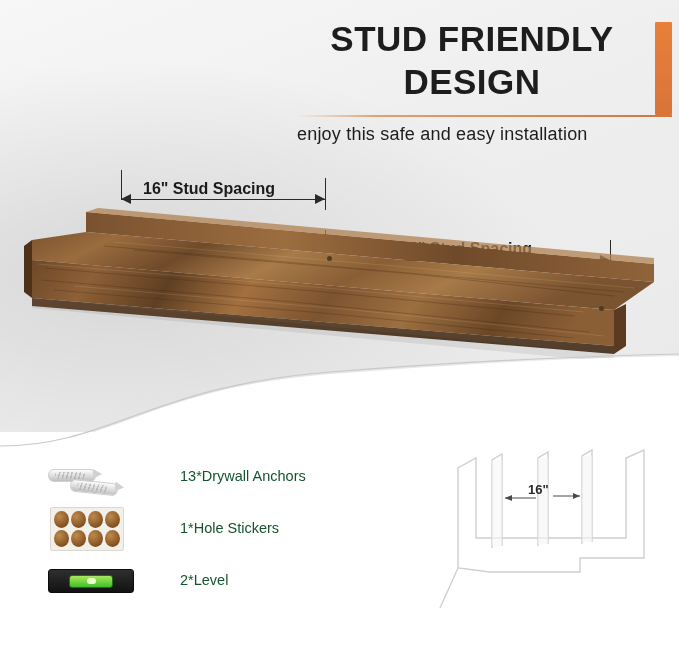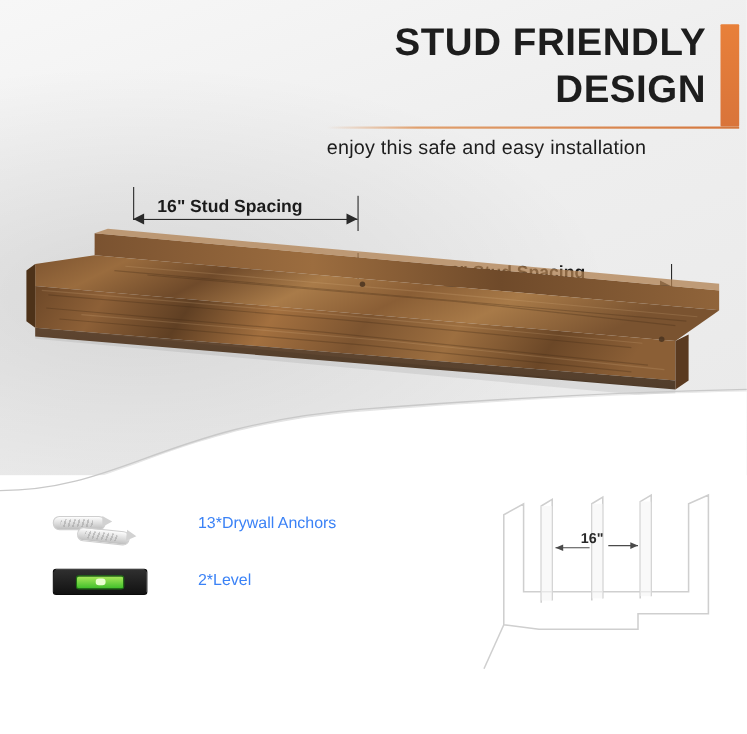--- a/index.html
+++ b/index.html
@@ -54,21 +54,21 @@
     width: 17px;
     height: 93px;
     background: linear-gradient(180deg, #e8803a 0%, #d9743a 100%);
     border-radius: 1px;
   }
   #headline-text {
     position: absolute;
     right: 30px;
     top: 8px;
     width: 340px;
-    text-align: right;
+    text-align: center;
   }
   #rule {
     position: absolute;
     left: 297px;
     top: 115px;
     width: 375px;
     height: 2px;
     background: linear-gradient(90deg, rgba(230,150,100,0) 0%, #e0a06e 22%, #d4763c 100%);
   }
   #subhead {
@@ -141,21 +141,21 @@
     align-items: center;
   }
   .part-icon {
     width: 110px;
     height: 46px;
     position: relative;
     flex: 0 0 110px;
   }
   .part-label {
     font-size: 14.5px;
-    color: #3b82f6;
+    color: #14532d;
     margin-left: 30px;
   }
 
   
   .anchor {
     position: absolute;
     width: 46px; height: 11px;
     border-radius: 6px;
     background: linear-gradient(180deg,#fdfdfd 0%, #dcdcdc 55%, #bfbfbf 100%);
     border: 1px solid #cfcfcf;
@@ -374,20 +374,35 @@
     <div class="part-icon">
       <div class="anchor" style="left:8px; top:16px;"></div>
       <div class="anchor-tip" style="left:53px; top:16px;"></div>
       <div class="anchor" style="left:30px; top:28px; transform:rotate(6deg);"></div>
       <div class="anchor-tip" style="left:75px; top:29px; transform:rotate(6deg);"></div>
     </div>
     <div class="part-label">13*Drywall Anchors</div>
   </div>
 
 
+  <div class="part-row">
+    <div class="part-icon">
+      <div class="sticker-sheet" style="left:10px; top:2px;">
+        <div class="sticker-dot"></div>
+          <div class="sticker-dot"></div>
+          <div class="sticker-dot"></div>
+          <div class="sticker-dot"></div>
+        <div class="sticker-dot"></div>
+          <div class="sticker-dot"></div>
+          <div class="sticker-dot"></div>
+          <div class="sticker-dot"></div>
+      </div>
+    </div>
+    <div class="part-label">1*Hole Stickers</div>
+  </div>
 
   <div class="part-row">
     <div class="part-icon">
       <div class="level-body" style="left:8px; top:12px;">
         <div class="level-vial">
           <div class="level-bubble"></div>
         </div>
       </div>
     </div>
     <div class="part-label">2*Level</div>

